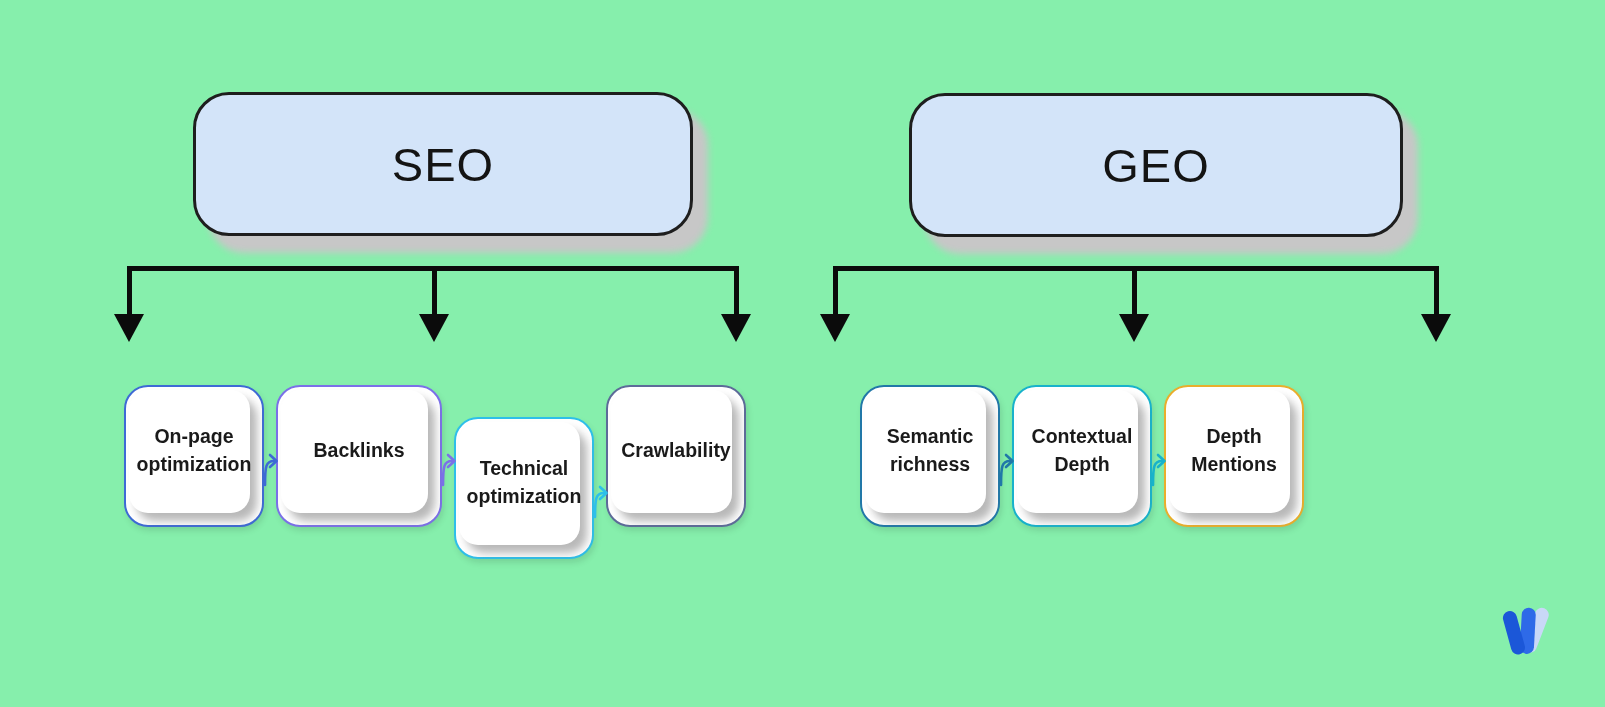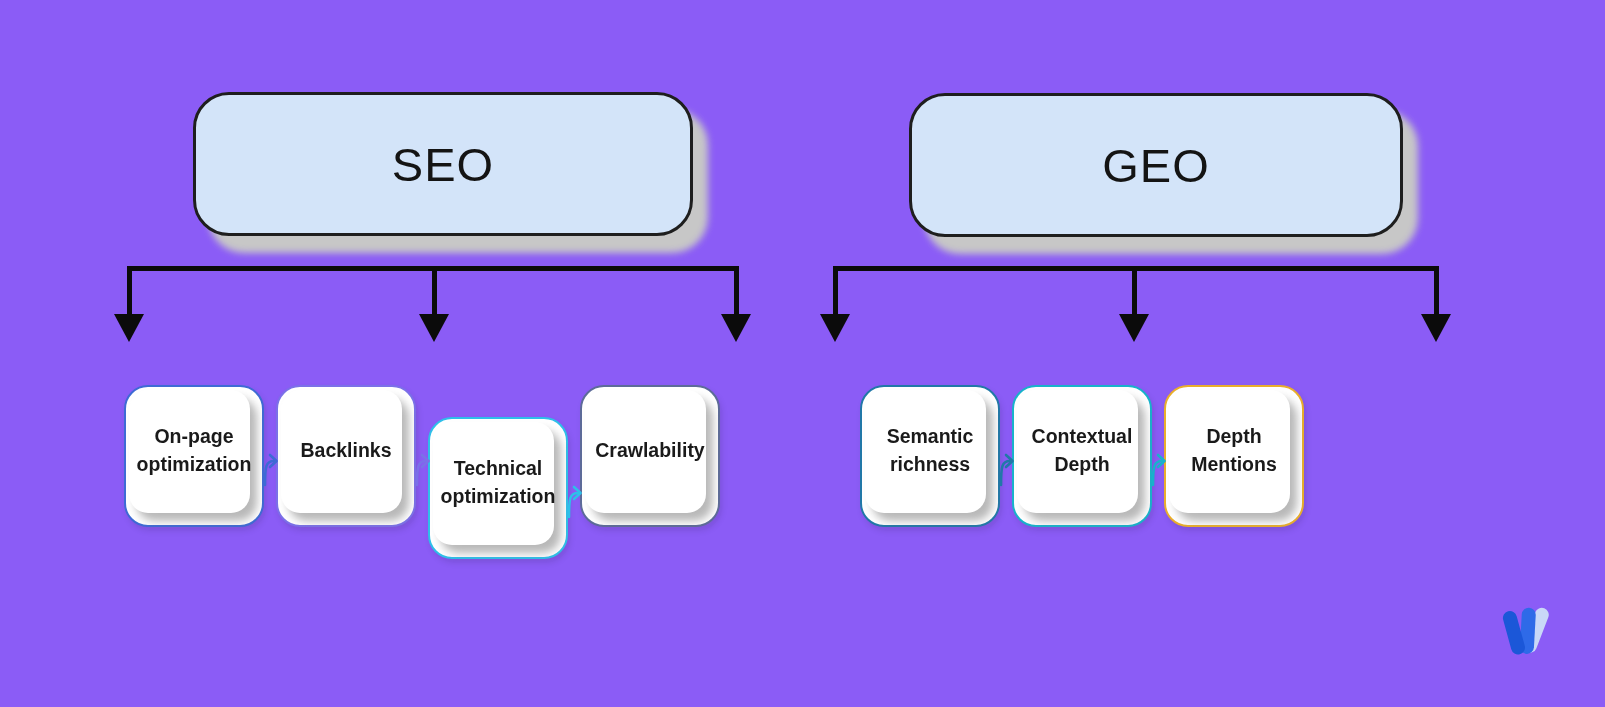--- a/index.html
+++ b/index.html
@@ -1,19 +1,19 @@
 <!DOCTYPE html>
 <html><head>
 <meta charset="utf-8">
 <style>
   html,body{margin:0;padding:0;background:#ffffff;}
   .stage{
     position:relative;
     width:1605px;height:707px;
-    background:#8b5cf6;
+    background:#86efac;
     overflow:hidden;
     font-family:"Liberation Sans", sans-serif;
     color:#191919;
   }
   
   .big-node{
     position:absolute;
     height:138px;
     border:3px solid #1e1e1e;
     border-radius:36px;
@@ -120,21 +120,21 @@
       <div class="mini-card"></div>
       <div class="mini-label">
         <span>On-page optimization</span>
       </div>
       <svg class="connector" viewBox="0 0 22 46" style="color: rgb(62, 106, 213);">
         <path d="M4,44 C4,25 5,20 13,20 L15,20"></path>
         <path d="M9,14 L15.5,20 L9,26"></path>
       </svg>
     </div>
 
-    <div class="mini" style="border-color: rgb(123, 112, 232);">
+    <div class="mini" style="border-color: rgb(123, 112, 232); padding-left: 26px;">
       <div class="mini-card"></div>
       <div class="mini-label">
         <span>Backlinks</span>
       </div>
       <svg class="connector" viewBox="0 0 22 46" style="color: rgb(123, 112, 232);">
         <path d="M4,44 C4,25 5,20 13,20 L15,20"></path>
         <path d="M9,14 L15.5,20 L9,26"></path>
       </svg>
     </div>
 

